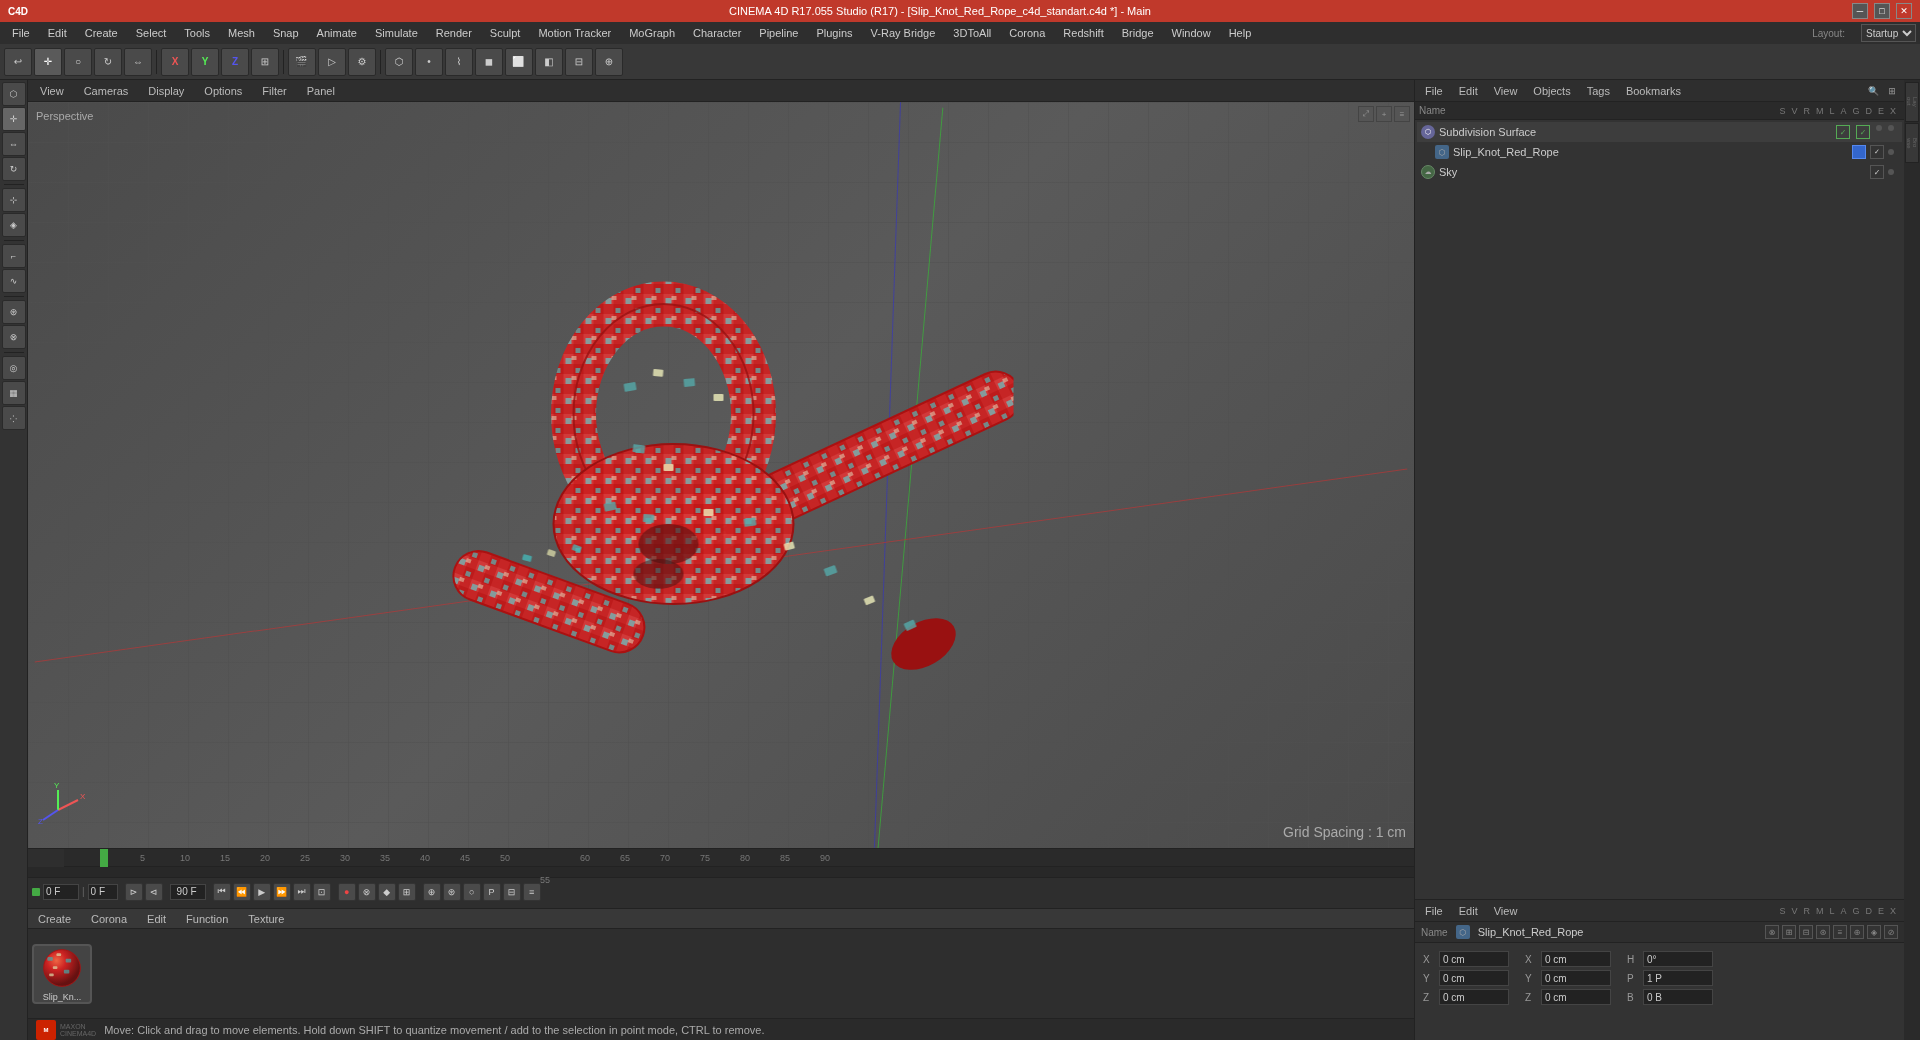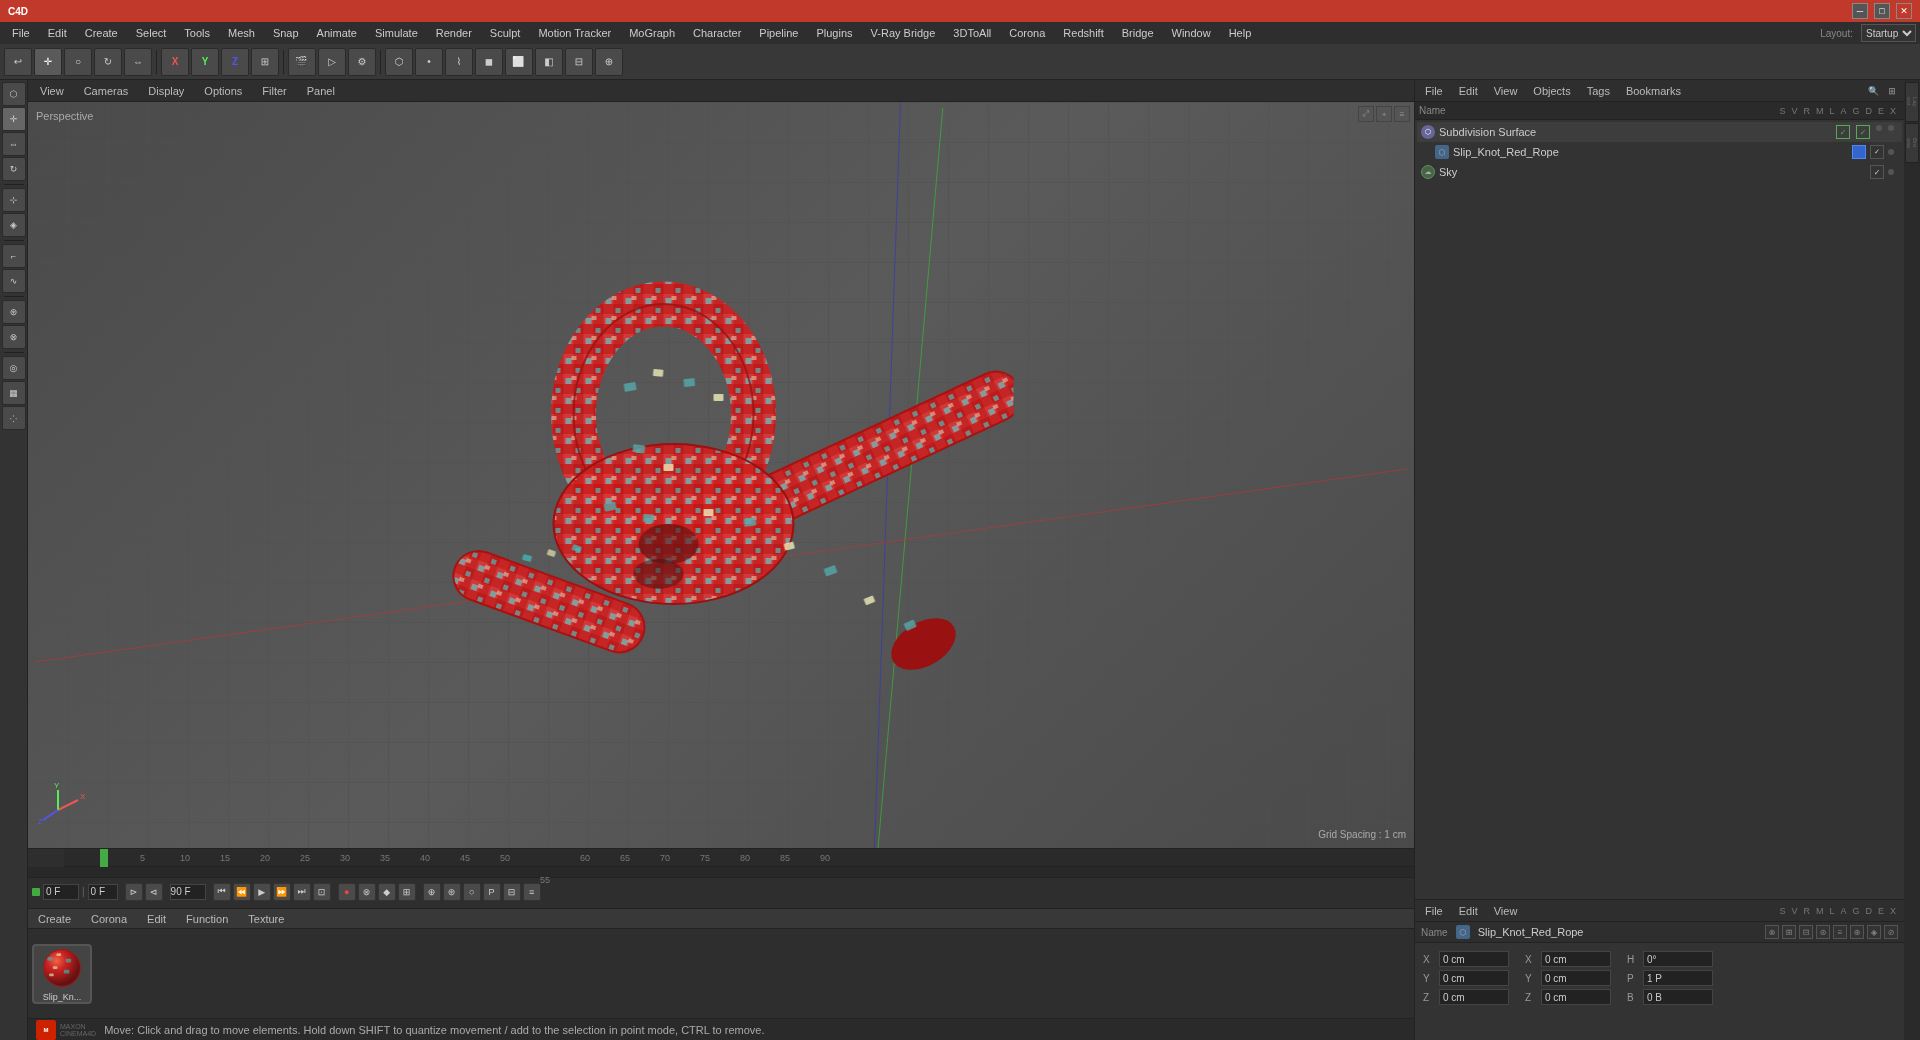--- a/index.html
+++ b/index.html
@@ -78,21 +78,21 @@
       position: absolute; top: 0; left: 0; right: 0; bottom: 0;
       background-image: 
         linear-gradient(rgba(80,80,80,0.5) 1px, transparent 1px),
         linear-gradient(90deg, rgba(80,80,80,0.5) 1px, transparent 1px);
       background-size: 40px 40px;
     }
     #viewport-label {
       position: absolute; top: 8px; left: 8px; color: #aaa; font-size: 11px;
     }
     #grid-spacing {
-      position: absolute; bottom: 8px; right: 8px; color: #aaa; font-size: 10px;
+      position: absolute; bottom: 8px; right: 8px; color: #aaa; font-size: 14px;
     }
     
     .axis-line-x {
       position: absolute; top: 50%; left: 0; right: 0; height: 1px; background: rgba(200,50,50,0.6);
       transform: rotate(-5deg) translateY(-200px);
     }
     .axis-line-y {
       position: absolute; top: 0; bottom: 0; left: 60%; width: 1px; background: rgba(50,200,50,0.6);
       transform: rotate(5deg) translateX(50px);
     }
@@ -232,20 +232,21 @@
       position: relative; height: 16px; background: #2a2a2a; margin-left: 36px;
       display: flex; align-items: center;
     }
     .frame-num { color: #777; font-size: 9px; position: absolute; }
   </style>
 </head>
 <body>
 
 <div id="titlebar">
   <div style="font-size:10px;color:white;font-weight:bold;">C4D</div>
+  <div id="titlebar-title">CINEMA 4D R17.055 Studio (R17) - [Slip_Knot_Red_Rope_c4d_standart.c4d *] - Main</div>
   <div id="titlebar-controls">
     <div class="title-btn">─</div>
     <div class="title-btn">□</div>
     <div class="title-btn" style="background:#c0392b;">✕</div>
   </div>
 </div>
 
 <div id="menubar">
   <div class="menu-item">File</div>
   <div class="menu-item">Edit</div>
@@ -263,21 +264,21 @@
   <div class="menu-item">Character</div>
   <div class="menu-item">Pipeline</div>
   <div class="menu-item">Plugins</div>
   <div class="menu-item">V-Ray Bridge</div>
   <div class="menu-item">3DToAll</div>
   <div class="menu-item">Corona</div>
   <div class="menu-item">Redshift</div>
   <div class="menu-item">Bridge</div>
   <div class="menu-item">Window</div>
   <div class="menu-item">Help</div>
-  <div style="margin-left:auto;display:flex;align-items:center;gap:8px;">
+  <div style="margin-left:auto;display:flex;align-items:center;gap:16px;">
     <span style="color:#888;font-size:10px;">Layout:</span>
     <select style="height:18px;background:#333;border:1px solid #555;color:#ccc;font-size:10px;">
       <option>Startup</option>
     </select>
   </div>
 </div>
 
 <div id="toolbar">
   <div class="toolbar-btn">↩</div>
   <div class="toolbar-btn" style="background:#5a5a5a;color:#fff;">✛</div>
@@ -455,21 +456,21 @@
 
       <div id="timeline-controls" style="height:28px;background:#2e2e2e;display:flex;align-items:center;padding:0 4px;gap:3px;border-top:1px solid #222;">
         <div style="width:8px;height:8px;background:#4a4;border-radius:1px;"></div>
         <input class="tl-input" value="0 F" style="width: 36px; height: 16px; background: rgb(34, 34, 34); border: 1px solid rgb(68, 68, 68); color: rgb(204, 204, 204); font-size: 10px; padding: 0px 2px;">
         <span style="color:#666;font-size:10px;">|</span>
         <input class="tl-input" value="0 F" style="width: 30px; height: 16px; background: rgb(34, 34, 34); border: 1px solid rgb(68, 68, 68); color: rgb(204, 204, 204); font-size: 10px; padding: 0px 2px;">
         <div style="display:flex;gap:2px;margin:0 4px;">
           <div class="tl-btn">⊳</div>
           <div class="tl-btn">⊲</div>
         </div>
-        <input class="tl-input" value="90 F" style="width: 36px; height: 16px; background: rgb(34, 34, 34); border: 1px solid rgb(68, 68, 68); color: rgb(204, 204, 204); font-size: 10px; padding: 0px 0;">
+        <input class="tl-input" value="90 F" style="width: 36px; height: 16px; background: rgb(34, 34, 34); border: 1px solid rgb(68, 68, 68); color: rgb(204, 204, 204); font-size: 10px; padding: 0px 6px;">
         <div style="margin-left:4px;display:flex;gap:2px;">
           <div class="tl-btn">⏮</div>
           <div class="tl-btn">⏪</div>
           <div class="tl-btn">▶</div>
           <div class="tl-btn">⏩</div>
           <div class="tl-btn">⏭</div>
           <div class="tl-btn">⊡</div>
         </div>
         <div style="display:flex;gap:2px;margin-left:4px;">
           <div class="tl-btn" style="color:#e44;">●</div>

